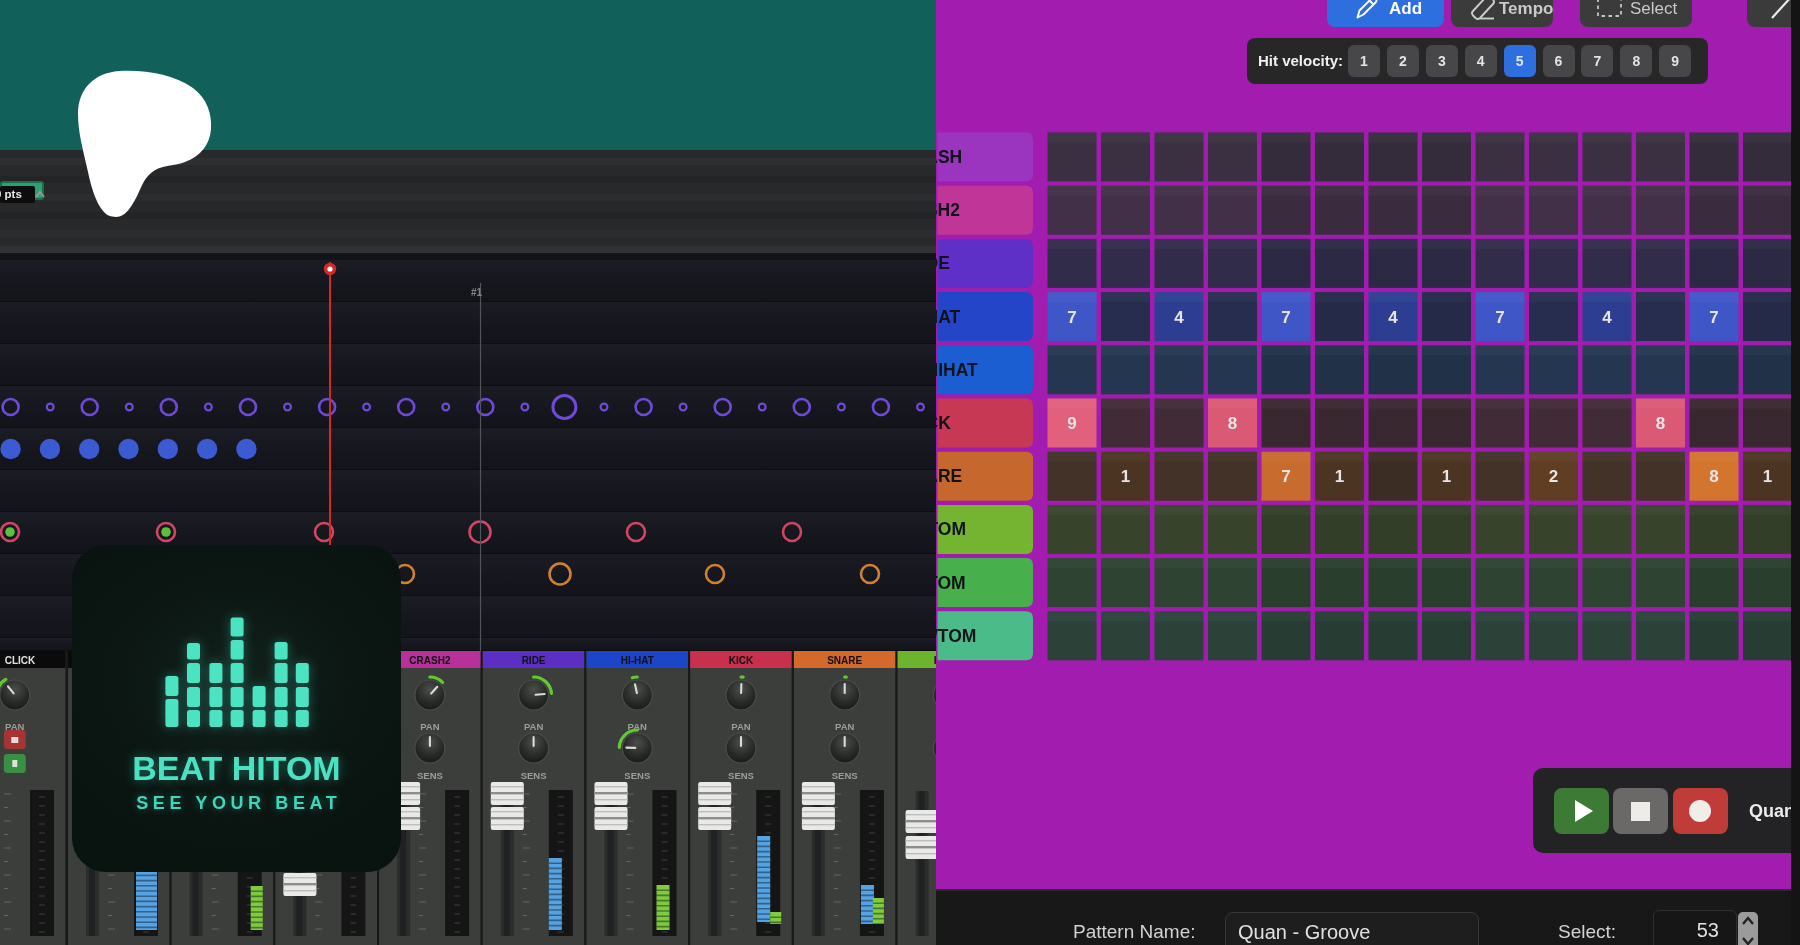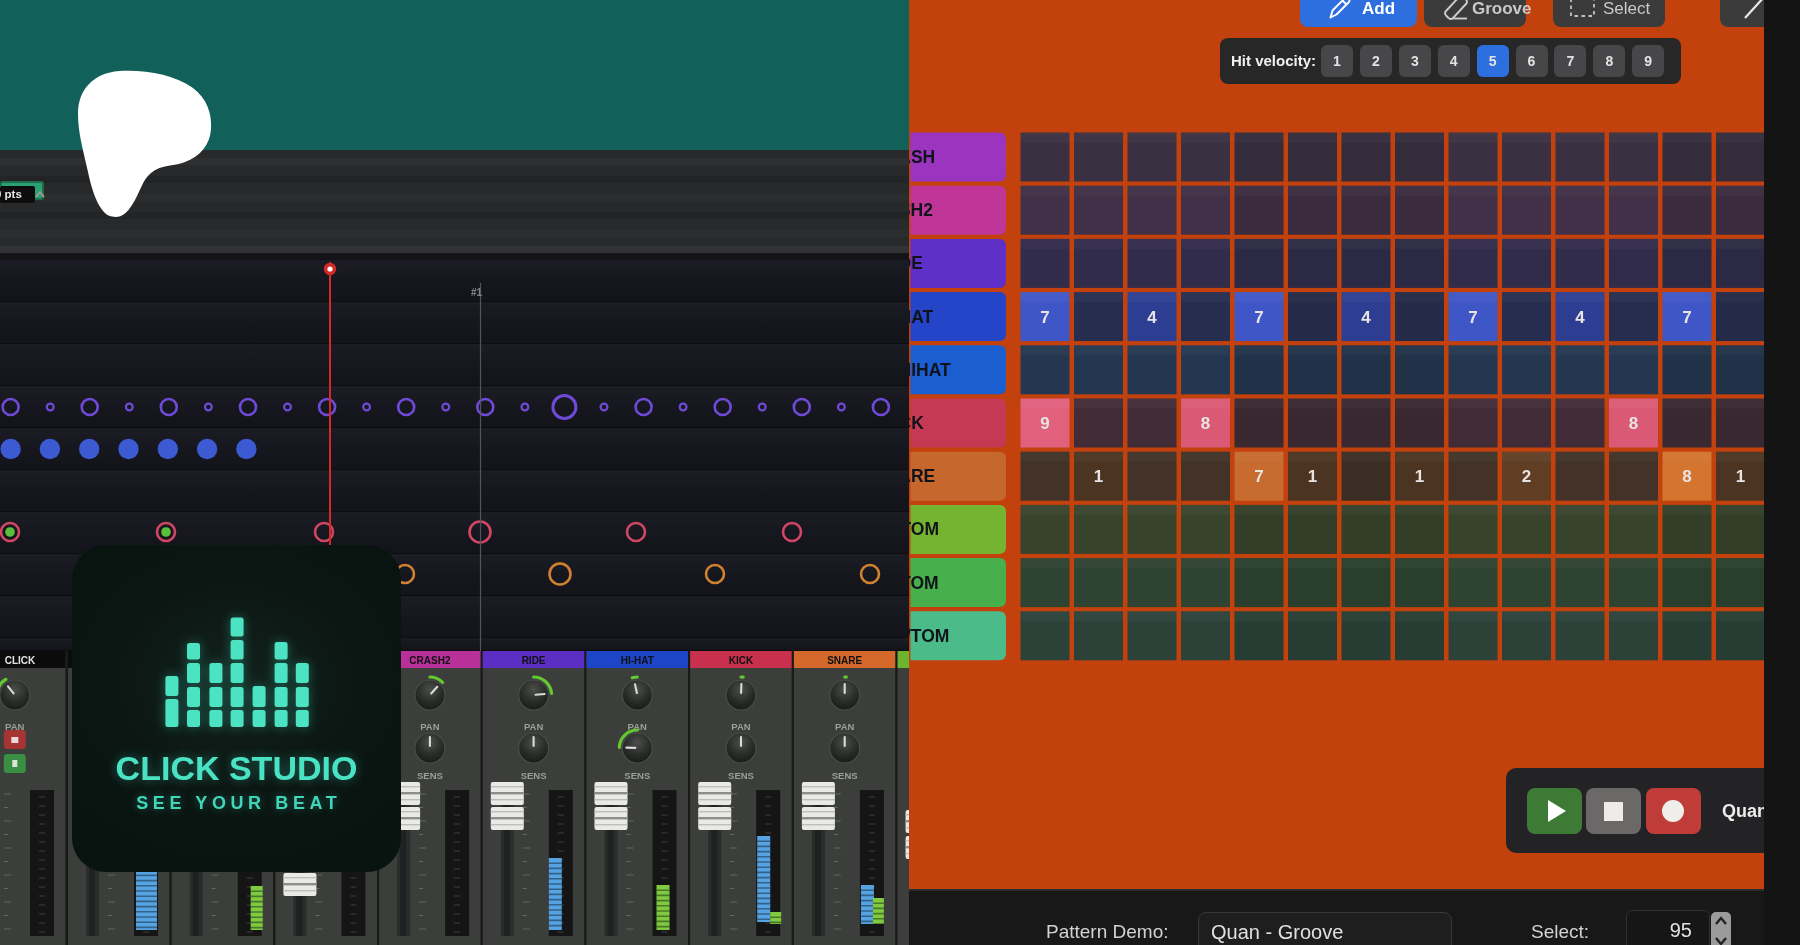--- a/index.html
+++ b/index.html
@@ -375,32 +375,32 @@
         <rect x="252.6" y="686" width="13" height="21.0" rx="2.5" fill="#4ce3c3"></rect>
         <rect x="252.6" y="710" width="13" height="17.0" rx="2.5" fill="#4ce3c3"></rect>
         <rect x="274.6" y="642" width="13" height="17.5" rx="2.5" fill="#4ce3c3"></rect>
         <rect x="274.6" y="663" width="13" height="20.0" rx="2.5" fill="#4ce3c3"></rect>
         <rect x="274.6" y="687" width="13" height="20.0" rx="2.5" fill="#4ce3c3"></rect>
         <rect x="274.6" y="710" width="13" height="17.0" rx="2.5" fill="#4ce3c3"></rect>
         <rect x="295.8" y="663" width="13" height="20.0" rx="2.5" fill="#4ce3c3"></rect>
         <rect x="295.8" y="687" width="13" height="20.0" rx="2.5" fill="#4ce3c3"></rect>
         <rect x="295.8" y="710" width="13" height="17.0" rx="2.5" fill="#4ce3c3"></rect>
       </svg>
-<div class="abs" style="left:72px;top:749px;width:329px;text-align:center;color:#49e2c3;font-size:34px;font-weight:bold;letter-spacing:0px;text-shadow:0 0 11px rgba(70,225,195,0.42);">CLICK STUDIO</div>
+<div class="abs" style="left:72px;top:749px;width:329px;text-align:center;color:#49e2c3;font-size:34px;font-weight:bold;letter-spacing:0px;text-shadow:0 0 11px rgba(70,225,195,0.42);">BEAT HITOM</div>
 <div class="abs" style="left:72px;top:793px;width:329px;text-align:center;color:#41d6b9;font-size:18px;font-weight:bold;letter-spacing:4.6px;text-indent:4.6px;text-shadow:0 0 9px rgba(70,215,185,0.4);">SEE YOUR BEAT</div>
 </div>
-<div class="abs" style="left:909px;top:0;width:855px;height:945px;background:#c2410c;overflow:hidden;">
+<div class="abs" style="left:936px;top:0;width:855px;height:945px;background:#a21caf;overflow:hidden;">
 <div class="abs" style="left:391px;top:-14px;width:117px;height:41px;background:#2e6fe0;border-radius:8px;"></div>
       <div class="abs" style="left:453px;top:-1px;color:#ffffff;font-size:17px;font-weight:bold;">Add</div>
       <svg class="abs" style="left:418px;top:-5px;" width="26" height="26" viewBox="0 0 26 26">
         <path d="M3.5 22.5 L5.5 15.5 L17.5 3.5 Q19.5 1.5 21.5 3.5 Q23.5 5.5 21.5 7.5 L9.5 19.5 Z" stroke="#fff" stroke-width="1.9" fill="none" stroke-linejoin="round"></path>
         <line x1="15.5" y1="5.5" x2="19.5" y2="9.5" stroke="#fff" stroke-width="1.9"></line>
       </svg>
 <div class="abs" style="left:515px;top:-14px;width:102px;height:41px;background:#3b3b3b;border-radius:8px;"></div>
-      <div class="abs" style="left:563px;top:-1px;color:#c9c9c9;font-size:17px;font-weight:bold;">Groove</div>
+      <div class="abs" style="left:563px;top:-1px;color:#c9c9c9;font-size:17px;font-weight:bold;">Tempo</div>
       <svg class="abs" style="left:528px;top:-5px;" width="32" height="26" viewBox="0 0 32 26">
         <path d="M9 16 L22 2 Q24 0 26.5 2 L29 4.5 Q31 7 29 9 L16 23 Q14 25 11.5 23 L9 20.5 Q7 18 9 16 Z" stroke="#ccc" stroke-width="1.9" fill="none" stroke-linejoin="round"></path>
         <line x1="16" y1="23.5" x2="30" y2="23.5" stroke="#ccc" stroke-width="1.9"></line>
       </svg>
 <div class="abs" style="left:644px;top:-14px;width:112px;height:41px;background:#3b3b3b;border-radius:8px;"></div>
       <div class="abs" style="left:694px;top:-1px;color:#c9c9c9;font-size:17px;font-weight:normal;">Select</div>
       <svg class="abs" style="left:660px;top:-4px;" width="28" height="24" viewBox="0 0 28 24">
         <rect x="2" y="-4" width="23" height="24" fill="none" stroke="#c4c4c4" stroke-width="1.8" stroke-dasharray="3.5 3.5"></rect>
       </svg>
 <div class="abs" style="left:811px;top:-14px;width:84px;height:41px;background:#3b3b3b;border-radius:8px;"></div>
@@ -742,24 +742,24 @@
 <svg class="abs" style="left:618px;top:788px;" width="55" height="46" viewBox="0 0 55 46">
         <polygon points="21,12 21,34 39,23" fill="#fff"></polygon>
       </svg>
 <div class="abs" style="left:677px;top:788px;width:55px;height:46px;background:#6b6868;border-radius:8px;"></div>
 <div class="abs" style="left:695px;top:802px;width:19px;height:19px;background:#edece8;"></div>
 <div class="abs" style="left:737px;top:788px;width:55px;height:46px;background:#bf3c38;border-radius:8px;"></div>
 <div class="abs" style="left:753px;top:800px;width:22px;height:22px;background:#f0eeea;border-radius:50%;"></div>
 <div class="abs" style="left:813px;top:801px;color:#ececec;font-size:18px;font-weight:bold;">Quan</div>
 <div class="abs" style="left:0;top:889px;width:855px;height:2px;background:#2b2b2b;"></div>
 <div class="abs" style="left:0;top:891px;width:855px;height:54px;background:#181818;"></div>
-<div class="abs" style="left:137px;top:921px;color:#d2d2d2;font-size:19px;">Pattern Demo:</div>
+<div class="abs" style="left:137px;top:921px;color:#d2d2d2;font-size:19px;">Pattern Name:</div>
 <div class="abs" style="left:289px;top:912px;width:252px;height:45px;background:#1e1e1e;border:1px solid #383838;border-radius:8px;"></div>
 <div class="abs" style="left:302px;top:921px;color:#e0e0e0;font-size:20px;">Quan - Groove</div>
 <div class="abs" style="left:622px;top:921px;color:#d2d2d2;font-size:19px;">Select:</div>
 <div class="abs" style="left:717px;top:910px;width:82px;height:40px;background:#161616;border:1px solid #303030;border-radius:6px;"></div>
-<div class="abs" style="left:717px;top:919px;width:66px;text-align:right;color:#e0e0e0;font-size:20px;">95</div>
+<div class="abs" style="left:717px;top:919px;width:66px;text-align:right;color:#e0e0e0;font-size:20px;">53</div>
 <div class="abs" style="left:802px;top:912px;width:20px;height:38px;background:#9b9b9b;border-radius:5px;"></div>
 <svg class="abs" style="left:802px;top:912px;" width="20" height="38" viewBox="0 0 20 38">
         <polyline points="5,12 10,6 15,12" stroke="#222" stroke-width="2.4" fill="none"></polyline>
         <polyline points="5,26 10,32 15,26" stroke="#222" stroke-width="2.4" fill="none"></polyline>
       </svg>
 </div>
 </div>
 </body></html>

